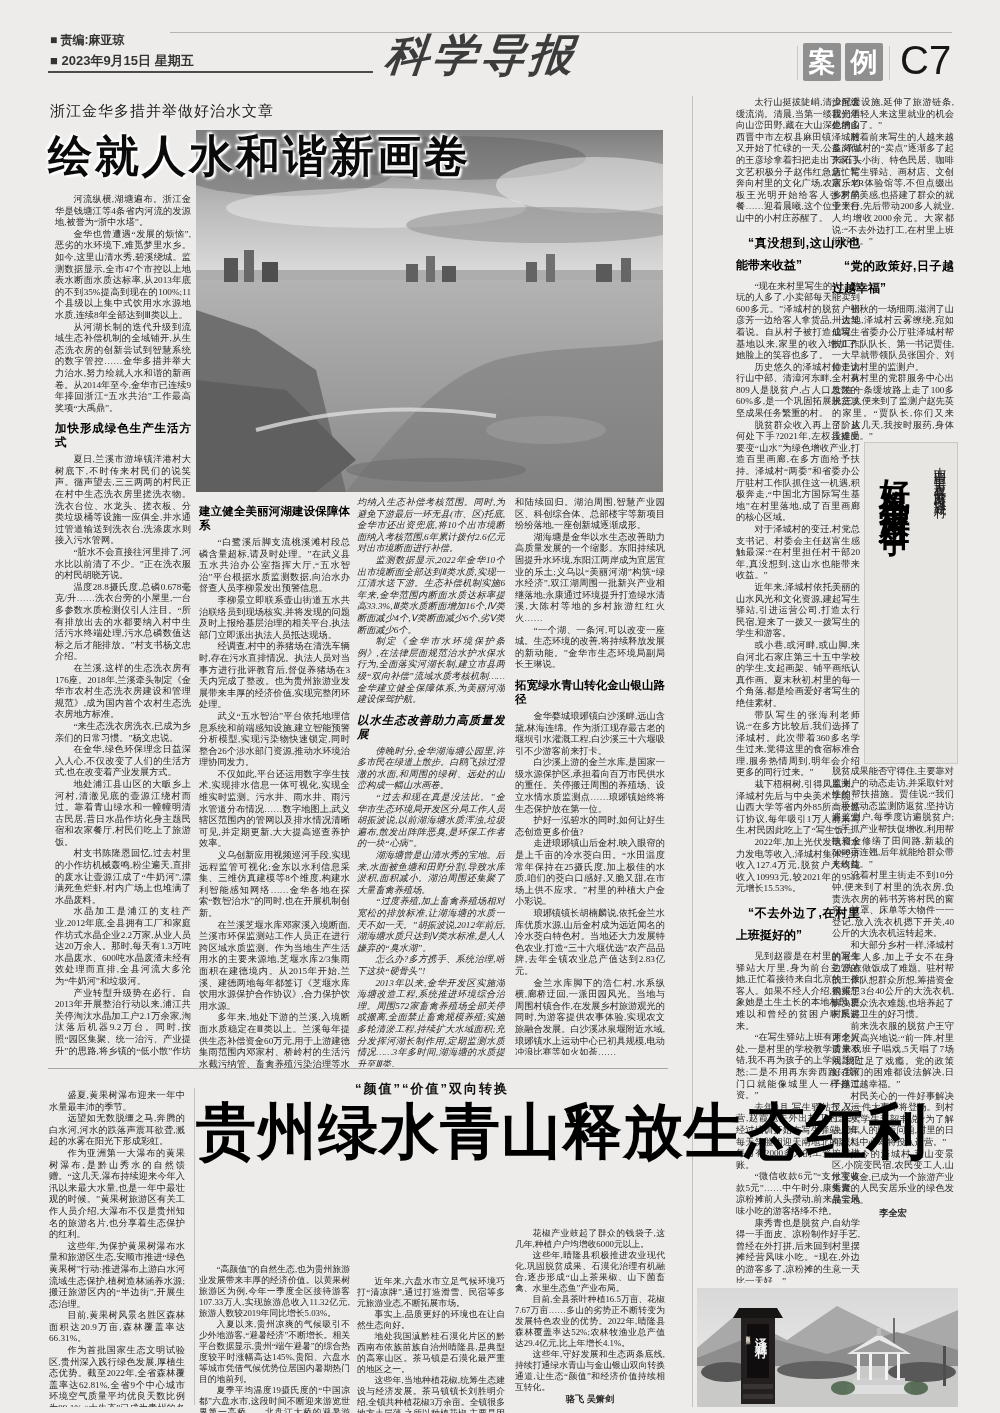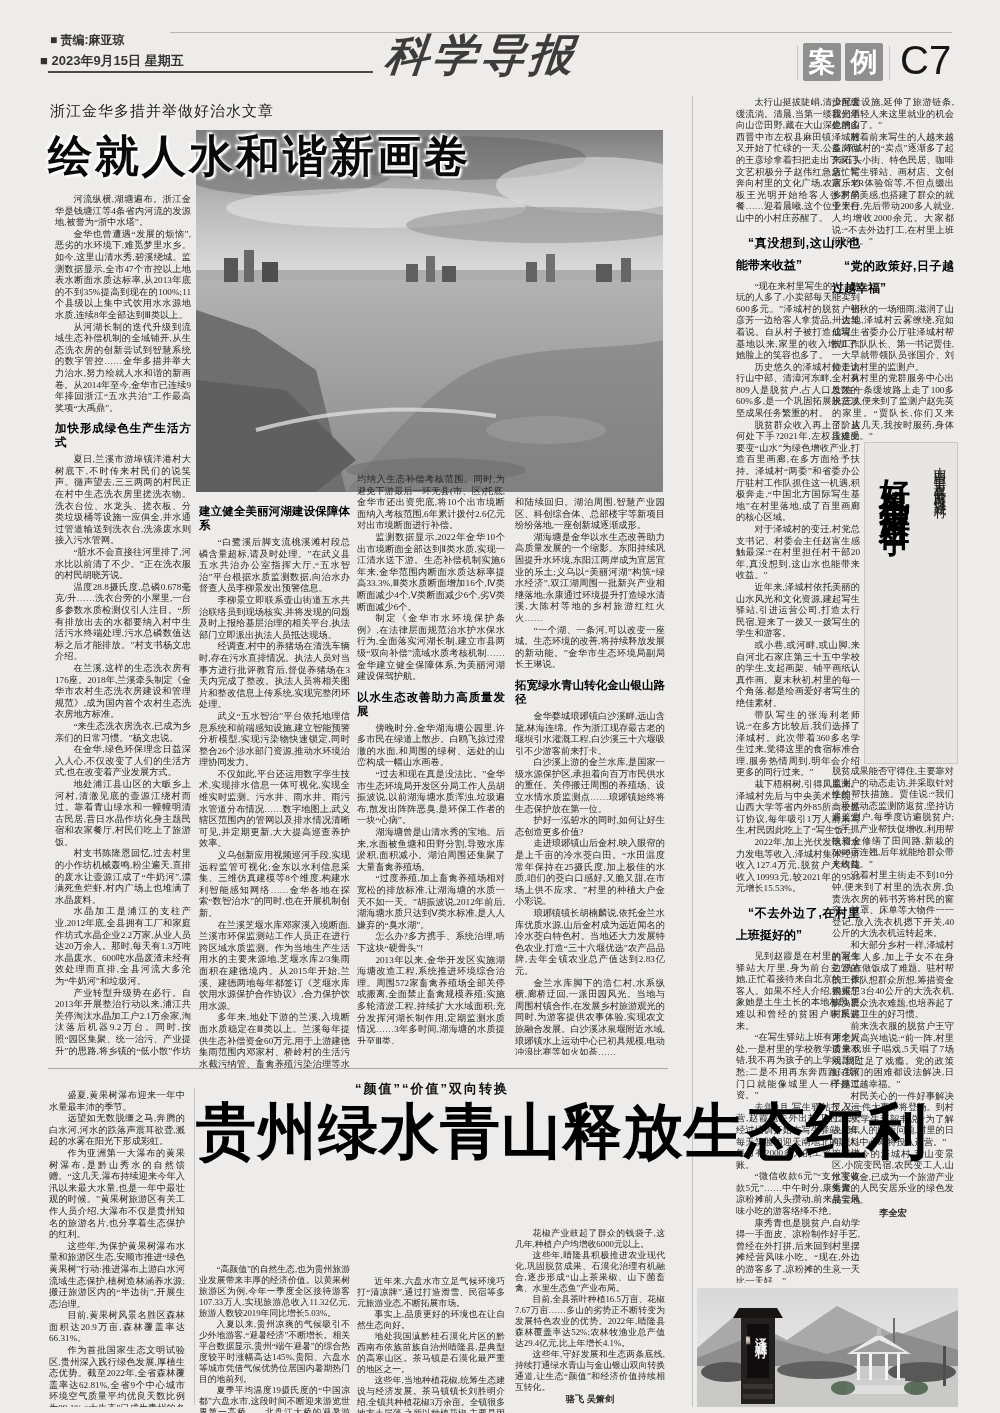--- a/index.html
+++ b/index.html
@@ -33,21 +33,21 @@
   .kicker2{font-family:"Liberation Sans",sans-serif;font-size:13px;font-weight:bold;letter-spacing:2px;text-align:center;color:#111;}
   .headline2{font-family:"Liberation Sans",sans-serif;font-weight:900;font-size:60px;line-height:1;letter-spacing:1px;text-align:center;color:#000000;white-space:nowrap;}
   .signtext{writing-mode:vertical-rl;color:#f2f2f2;font-family:"Liberation Serif",serif;font-weight:bold;font-size:12px;letter-spacing:4px;}
   .signtext-sm{writing-mode:vertical-rl;color:#e8e2d2;font-size:5px;letter-spacing:1px;}
 </style>
 </head>
 <body>
 
 <div class="abs hrule" style="left:170px;top:32px;width:782px;"></div>
 <div class="abs ed-line" style="left:50px;top:32px;">■ 责编:麻亚琼</div>
-<div class="abs ed-line" style="left:40px;top:52px;font-size:13px;">■ 2023年9月15日  星期五</div>
+<div class="abs ed-line" style="left:50px;top:52px;font-size:13px;">■ 2023年9月15日  星期五</div>
 <div class="abs hrule-dark" style="left:48px;top:71px;width:325px;"></div>
 <div class="abs masthead" style="left:385px;top:26px;">科学导报</div>
 <div class="abs vsep" style="left:797px;top:46px;height:34px;"></div>
 <div class="abs secbox" style="left:803px;top:43px;">案</div>
 <div class="abs secbox" style="left:845px;top:43px;">例</div>
 <div class="abs vsep" style="left:889px;top:46px;height:34px;"></div>
 <div class="abs pageno" style="left:900px;top:38px;">C7</div>
 
 <div class="abs kicker1" style="left:50px;top:102px;">浙江金华多措并举做好治水文章</div>
 
@@ -106,28 +106,28 @@
     <p class="p">在金华,绿色环保理念日益深入人心,不仅改变了人们的生活方式,也在改变着产业发展方式。</p>
     <p class="p">地处浦江县山区的大畈乡上河村,清澈见底的壶源江绕村而过。靠着青山绿水和一幢幢明清古民居,昔日水晶作坊化身主题民宿和农家餐厅,村民们吃上了旅游饭。</p>
     <p class="p">村支书陈隆恩回忆,过去村里的小作坊机械轰鸣,粉尘遍天,直排的废水让壶源江成了“牛奶河”,漂满死鱼烂虾,村内广场上也堆满了水晶废料。</p>
     <p class="p">水晶加工是浦江的支柱产业,2012年底,全县拥有工厂和家庭作坊式水晶企业2.2万家,从业人员达20万余人。那时,每天有1.3万吨水晶废水、600吨水晶废渣未经有效处理而直排,全县河流大多沦为“牛奶河”和垃圾河。</p>
     <p class="p">产业转型升级势在必行。自2013年开展整治行动以来,浦江共关停淘汰水晶加工户2.1万余家,淘汰落后机器9.2万台。同时,按照“园区集聚、统一治污、产业提升”的思路,将乡镇的“低小散”作坊淘汰整合,分批搬进产业园区,推进水晶产业集聚发展。</p>
   </div>
 <div class="abs col" style="left:199px;top:497px;width:151px;height:573px;">
     <div class="sub">建立健全美丽河湖建设保障体系</div>
     <p class="p">“白鹭溪后脚支流桃溪滩村段总磷含量超标,请及时处理。”在武义县五水共治办公室指挥大厅,“五水智治”平台根据水质监测数据,向治水办督查人员李柳景发出预警信息。</p>
     <p class="p">李柳景立即联系壶山街道五水共治联络员到现场核实,并将发现的问题及时上报给基层治理的相关平台,执法部门立即派出执法人员抵达现场。</p>
-    <p class="p">经调查,村中的养猪场在清洗车辆时,存在污水直排情况。执法人员对当事方进行批评教育后,督促养猪场在3天内完成了整改。执法人员将相关图片和整改信息上传系统,实现完整闭环处理。</p>
+    <p class="p">经调查,村中的养猪场在清洗车辆时,存在污水直排情况。执法人员对当事方进行批评教育后,督促养猪场在3天内完成了整改。也为贵州旅游业发展带来丰厚的经济价值,实现完整闭环处理。</p>
     <p class="p">武义“五水智治”平台依托地理信息系统和前端感知设施,建立智能预警分析模型,实现污染物快速锁定,同时整合26个涉水部门资源,推动水环境治理协同发力。</p>
     <p class="p">不仅如此,平台还运用数字孪生技术,实现排水信息一体可视化,实现全维实时监测。污水井、雨水井、雨污水管道分布情况……数字地图上,武义辖区范围内的管网以及排水情况清晰可见,并定期更新,大大提高巡查养护效率。</p>
     <p class="p">义乌创新应用视频巡河手段,实现远程监管可视化;金东以水利信息采集、三维仿真建模等8个维度,构建水利智能感知网络……金华各地在探索“数智治水”的同时,也在开展机制创新。</p>
     <p class="p">在兰溪芝堰水库邓家溪入境断面,兰溪市环保监测站工作人员正在进行跨区域水质监测。作为当地生产生活用水的主要来源地,芝堰水库2/3集雨面积在建德境内。从2015年开始,兰溪、建德两地每年都签订《芝堰水库饮用水源保护合作协议》,合力保护饮用水源。</p>
     <p class="p">多年来,地处下游的兰溪,入境断面水质稳定在Ⅲ类以上。兰溪每年提供生态补偿资金60万元,用于上游建德集雨范围内邓家村、桥岭村的生活污水截污纳管、畜禽养殖污染治理等水源保护工作。</p>
   </div>
-<div class="abs col" style="left:357px;top:474px;width:148px;height:570px;">
+<div class="abs col" style="left:357px;top:497px;width:148px;height:570px;font-style:italic;">
     <p class="p noind">均纳入生态补偿考核范围。同时,为避免下游最后一环无县(市、区)托底,金华市还出资兜底,将10个出市境断面纳入考核范围,6年累计拨付2.6亿元对出市境断面进行补偿。</p>
     <p class="p">监测数据显示,2022年金华10个出市境断面全部达到Ⅱ类水质,实现一江清水送下游。生态补偿机制实施6年来,金华范围内断面水质达标率提高33.3%,Ⅲ类水质断面增加16个,Ⅳ类断面减少4个,Ⅴ类断面减少6个,劣Ⅴ类断面减少6个。</p>
     <p class="p">制定《金华市水环境保护条例》,在法律层面规范治水护水保水行为,全面落实河湖长制,建立市县两级“双向补偿”流域水质考核机制……金华建立健全保障体系,为美丽河湖建设保驾护航。</p>
     <div class="sub">以水生态改善助力高质量发展</div>
     <p class="p">傍晚时分,金华湖海塘公园里,许多市民在绿道上散步。白鸥飞掠过澄澈的水面,和周围的绿树、远处的山峦构成一幅山水画卷。</p>
     <p class="p">“过去和现在真是没法比。”金华市生态环境局开发区分局工作人员胡振波说,以前湖海塘水质浑浊,垃圾遍布,散发出阵阵恶臭,是环保工作者的一块“心病”。</p>
     <p class="p">湖海塘曾是山清水秀的宝地。后来,水面被鱼塘和田野分割,导致水库淤积,面积减小。湖泊周围还集聚了大量畜禽养殖场。</p>
     <p class="p">“过度养殖,加上畜禽养殖场相对宽松的排放标准,让湖海塘的水质一天不如一天。”胡振波说,2012年前后,湖海塘水质只达到Ⅴ类水标准,是人人嫌弃的“臭水湖”。</p>
     <p class="p">怎么办?多方携手、系统治理,啃下这块“硬骨头”!</p>
     <p class="p">2013年以来,金华开发区实施湖海塘改造工程,系统推进环境综合治理。周围572家畜禽养殖场全部关停或搬离,全面禁止畜禽规模养殖;实施多轮清淤工程,持续扩大水域面积;充分发挥河湖长制作用,定期监测水质情况……3年多时间,湖海塘的水质提升至Ⅲ类。</p>

